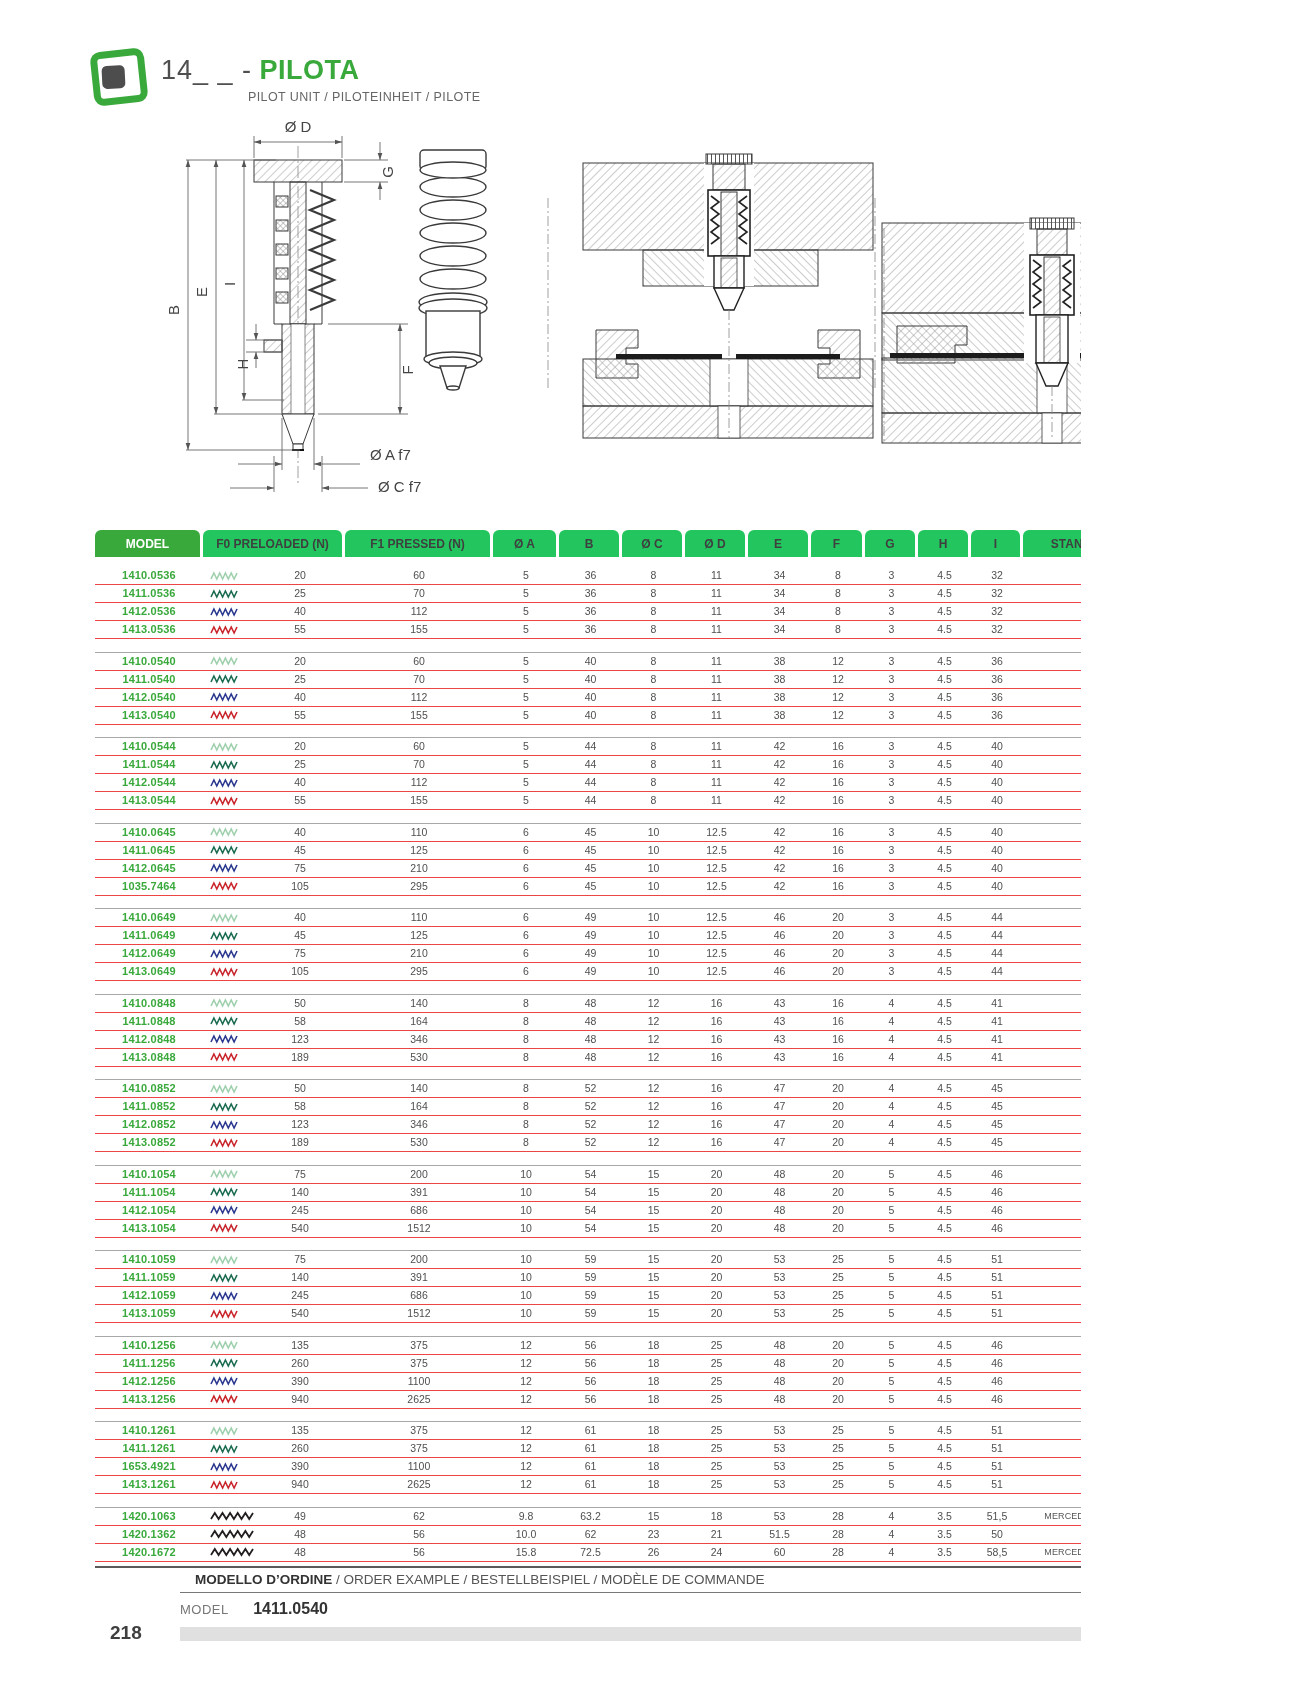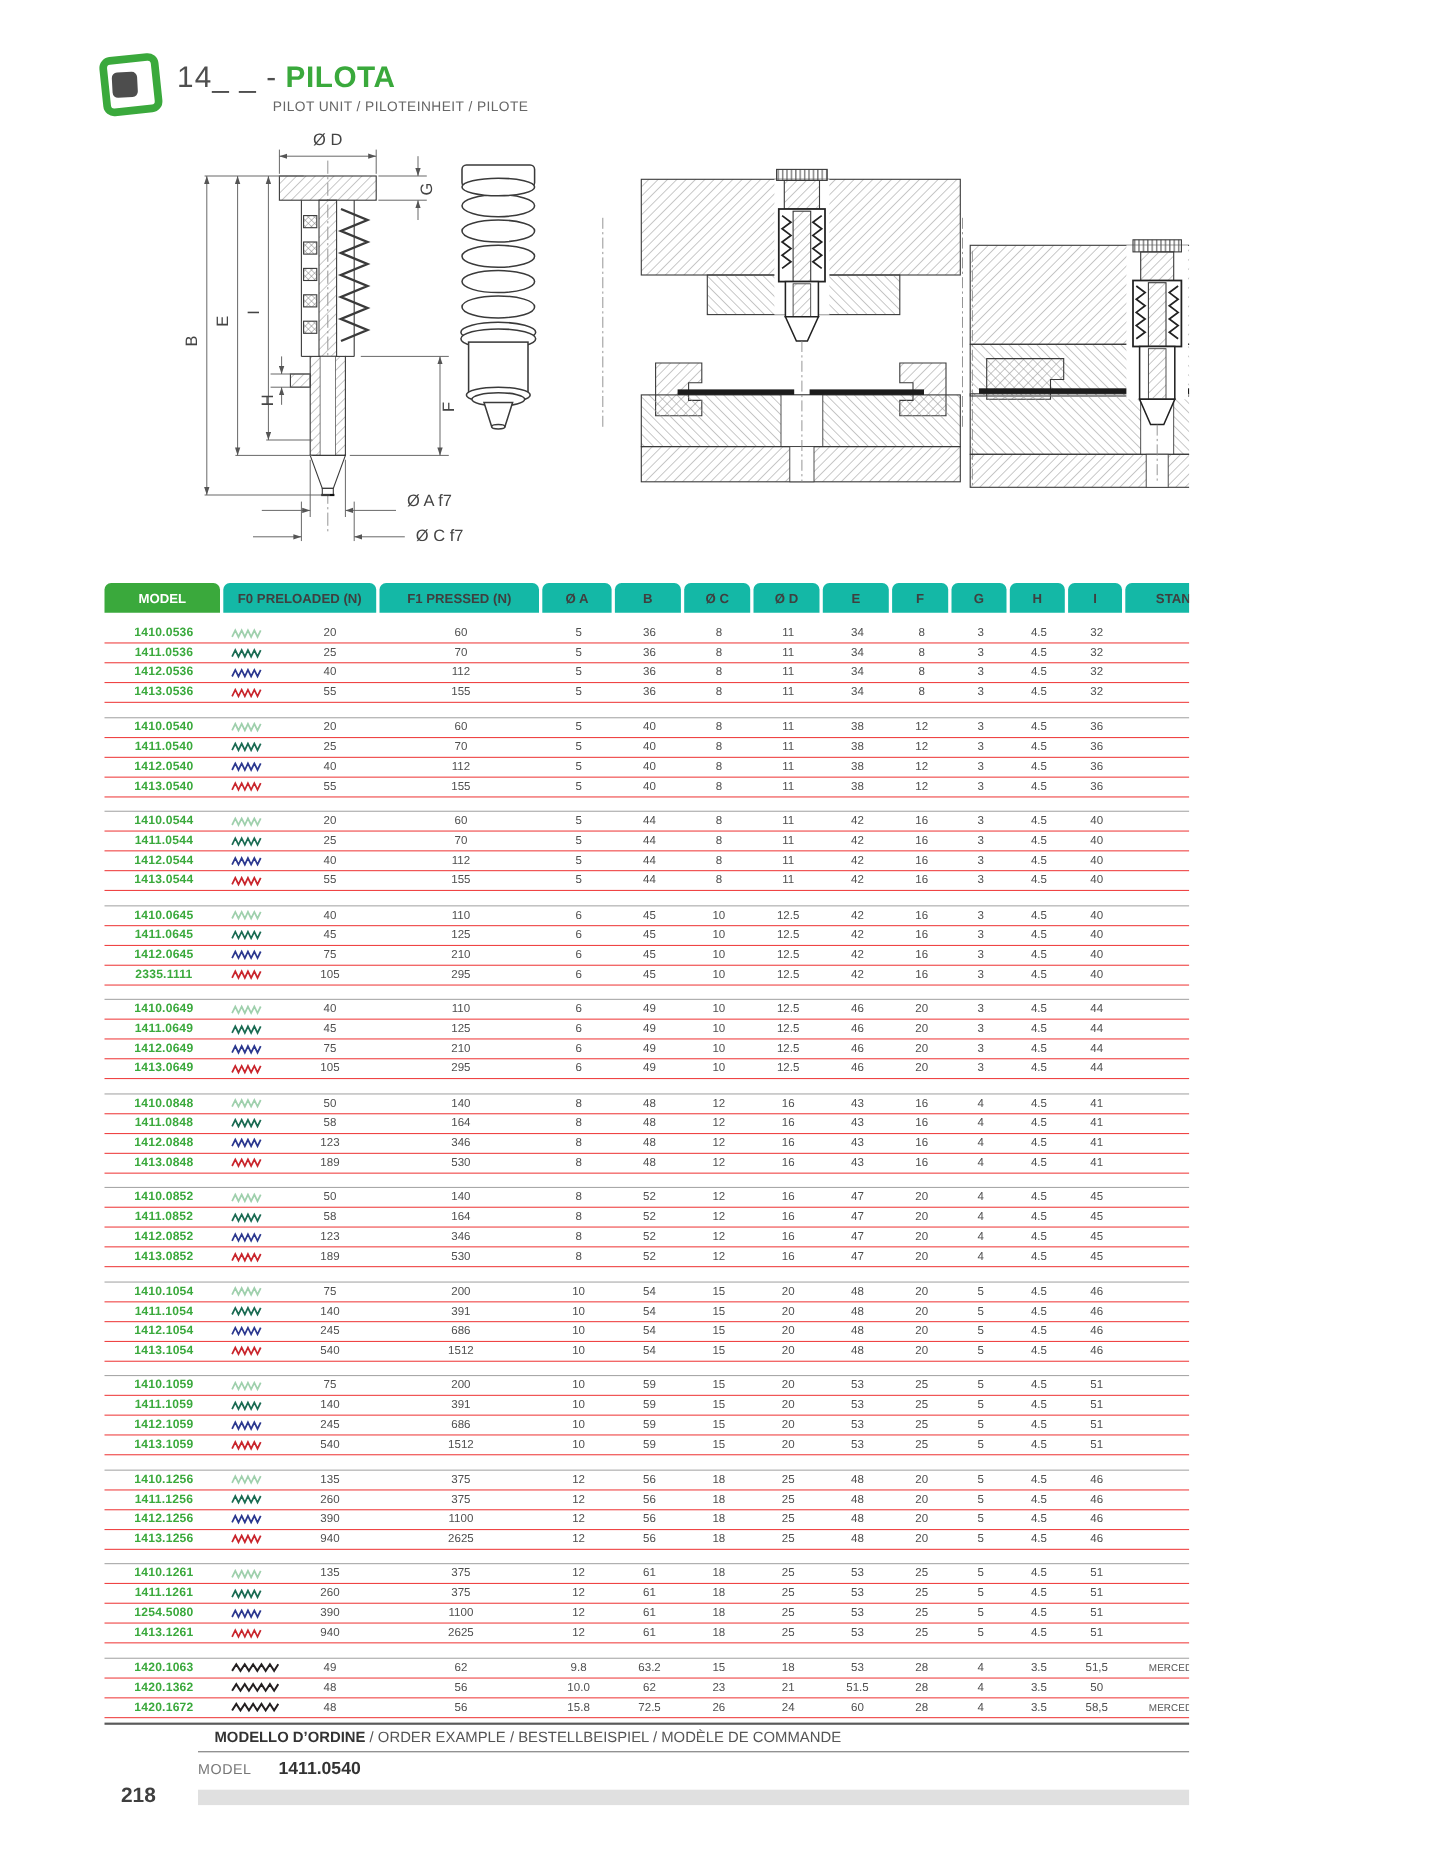--- a/index.html
+++ b/index.html
@@ -15,21 +15,21 @@
   .title-line{position:absolute;left:161px;top:55px;font-size:27px;white-space:nowrap;}
   .title-code{color:#4f4f4f;letter-spacing:1px;}
   .title-name{color:#3aa93c;font-weight:bold;letter-spacing:0.5px;}
   .subtitle{position:absolute;left:248px;top:90px;font-size:12.5px;color:#666;letter-spacing:0.4px;}
   
   .dwg{position:absolute;}
   svg text{font-family:"Liberation Sans",sans-serif;font-size:15px;fill:#444;}
   
   .table-wrap{position:absolute;left:95px;top:530px;width:1050px;}
   .thead{display:grid;grid-template-columns:var(--cols);}
-  .th{background:#14b8a6;border-radius:6px 6px 0 0;margin-right:3px;height:27px;
+  .th{background:#22c55e;border-radius:6px 6px 0 0;margin-right:3px;height:27px;
       display:flex;align-items:center;justify-content:center;
       font-size:12px;font-weight:bold;color:#3f3f3f;white-space:nowrap;}
   .th:last-child{margin-right:0;}
   .th-model{background:#3aa93c;color:#fff;}
   .sp2{grid-column:span 2;}
   .tgrid{margin-top:10px;}
   .trow{display:grid;grid-template-columns:var(--cols);height:17px;
         border-bottom:1px solid #ef4444;align-items:center;}
   .cell{text-align:center;font-size:10.5px;color:#4f4f4f;line-height:1;}
   .model-cell{font-size:11px;font-weight:bold;color:#3aa93c;letter-spacing:0.2px;}
@@ -544,21 +544,21 @@
           <div class="cell">10</div>
           <div class="cell">12.5</div>
           <div class="cell">42</div>
           <div class="cell">16</div>
           <div class="cell">3</div>
           <div class="cell">4.5</div>
           <div class="cell">40</div>
           <div class="cell std-cell"></div>
         </div>
         <div class="trow">
-          <div class="cell model-cell">2335.1111</div>
+          <div class="cell model-cell">1035.7464</div>
           <div class="cell spring-cell">
             <svg width="30" height="10" viewBox="0 0 30 10">
               <polyline points="2.0,8 4.9,2 7.8,8 10.7,2 13.6,8 16.4,2 19.3,8 22.2,2 25.1,8 28.0,2" fill="none" stroke="#c9252c" stroke-width="1.6"></polyline>
             </svg>
           </div>
           <div class="cell">105</div>
           <div class="cell">295</div>
           <div class="cell">6</div>
           <div class="cell">45</div>
           <div class="cell">10</div>
@@ -1091,21 +1091,21 @@
           <div class="cell">18</div>
           <div class="cell">25</div>
           <div class="cell">53</div>
           <div class="cell">25</div>
           <div class="cell">5</div>
           <div class="cell">4.5</div>
           <div class="cell">51</div>
           <div class="cell std-cell"></div>
         </div>
         <div class="trow">
-          <div class="cell model-cell">1254.5080</div>
+          <div class="cell model-cell">1653.4921</div>
           <div class="cell spring-cell">
             <svg width="30" height="10" viewBox="0 0 30 10">
               <polyline points="2.0,8 4.9,2 7.8,8 10.7,2 13.6,8 16.4,2 19.3,8 22.2,2 25.1,8 28.0,2" fill="none" stroke="#2b388f" stroke-width="1.6"></polyline>
             </svg>
           </div>
           <div class="cell">390</div>
           <div class="cell">1100</div>
           <div class="cell">12</div>
           <div class="cell">61</div>
           <div class="cell">18</div>

